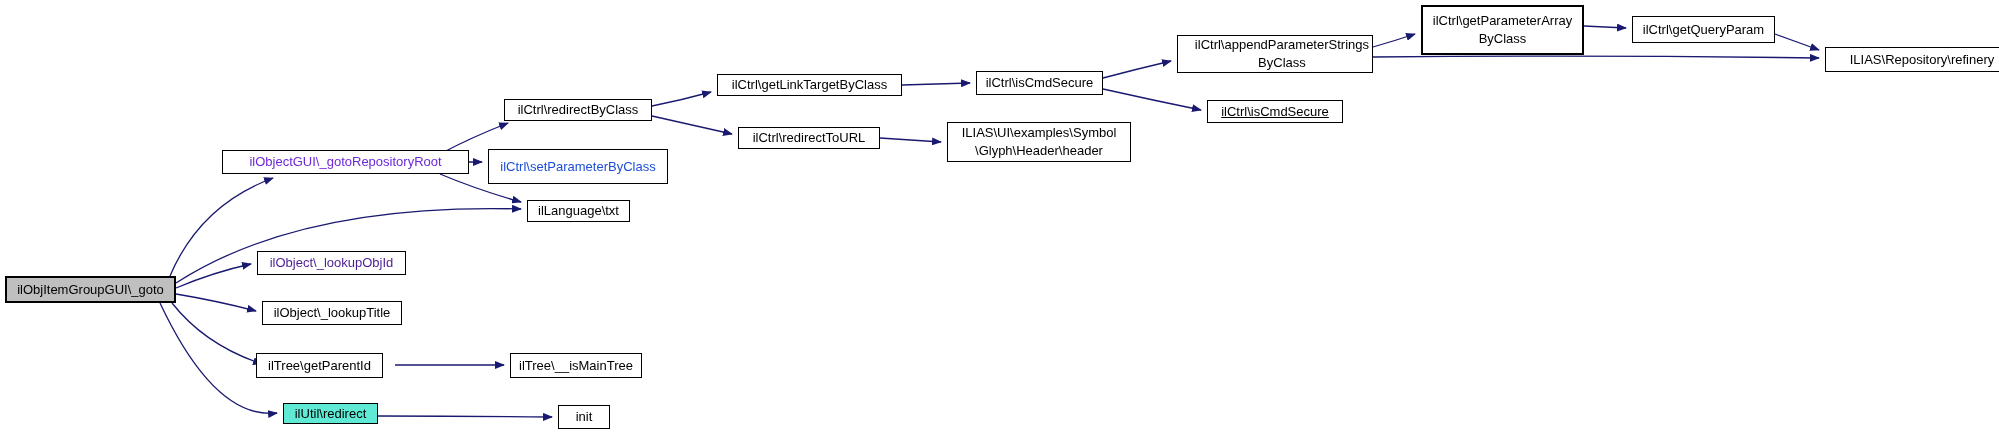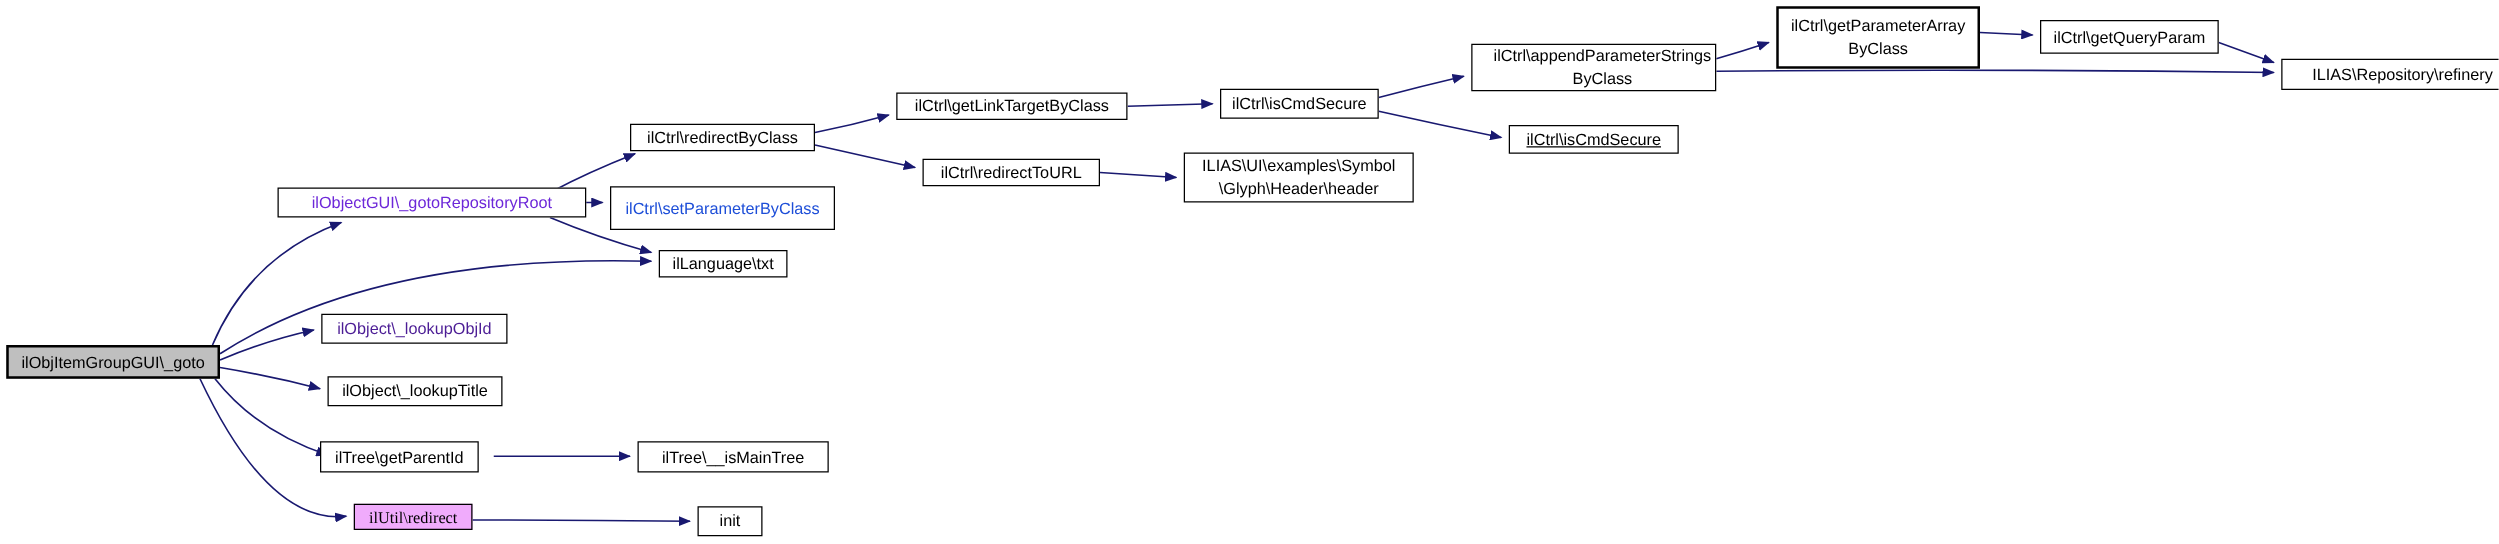--- a/index.html
+++ b/index.html
@@ -132,23 +132,23 @@
       </div>
       <div class="node" style="left: 257px; top: 251px; width: 149px; height: 24px; background: rgb(255, 255, 255); border-color: rgb(0, 0, 0); color: #4c1d95;">
         <div class="node-label">ilObject\_lookupObjId</div>
       </div>
       <div class="node" style="left: 262px; top: 301px; width: 140px; height: 24px; background: rgb(255, 255, 255); border-color: rgb(0, 0, 0); color: rgb(0, 0, 0);">
         <div class="node-label">ilObject\_lookupTitle</div>
       </div>
       <div class="node" style="left: 256px; top: 353px; width: 127px; height: 25px; background: rgb(255, 255, 255); border-color: rgb(0, 0, 0); color: rgb(0, 0, 0);">
         <div class="node-label">ilTree\getParentId</div>
       </div>
-      <div class="node" style="left: 510px; top: 353px; width: 153px; height: 25px; background: rgb(255, 255, 255); border-color: rgb(0, 0, 0); color: rgb(0, 0, 0);">
+      <div class="node" style="left: 510px; top: 353px; width: 132px; height: 25px; background: rgb(255, 255, 255); border-color: rgb(0, 0, 0); color: rgb(0, 0, 0);">
         <div class="node-label">ilTree\__isMainTree</div>
       </div>
-      <div class="node" style="left: 283px; top: 403px; width: 95px; height: 21px; background: #f0abfc; border-color: rgb(0, 0, 0); color: rgb(0, 0, 0); font-family: Liberation Serif, serif;">
+      <div class="node" style="left: 283px; top: 403px; width: 95px; height: 21px; background: #5eead4; border-color: rgb(0, 0, 0); color: rgb(0, 0, 0);">
         <div class="node-label">ilUtil\redirect</div>
       </div>
       <div class="node" style="left: 558px; top: 405px; width: 52px; height: 24px; background: rgb(255, 255, 255); border-color: rgb(0, 0, 0); color: rgb(0, 0, 0);">
         <div class="node-label">init</div>
       </div>
     </div>
 </div>
 
 </body></html>

